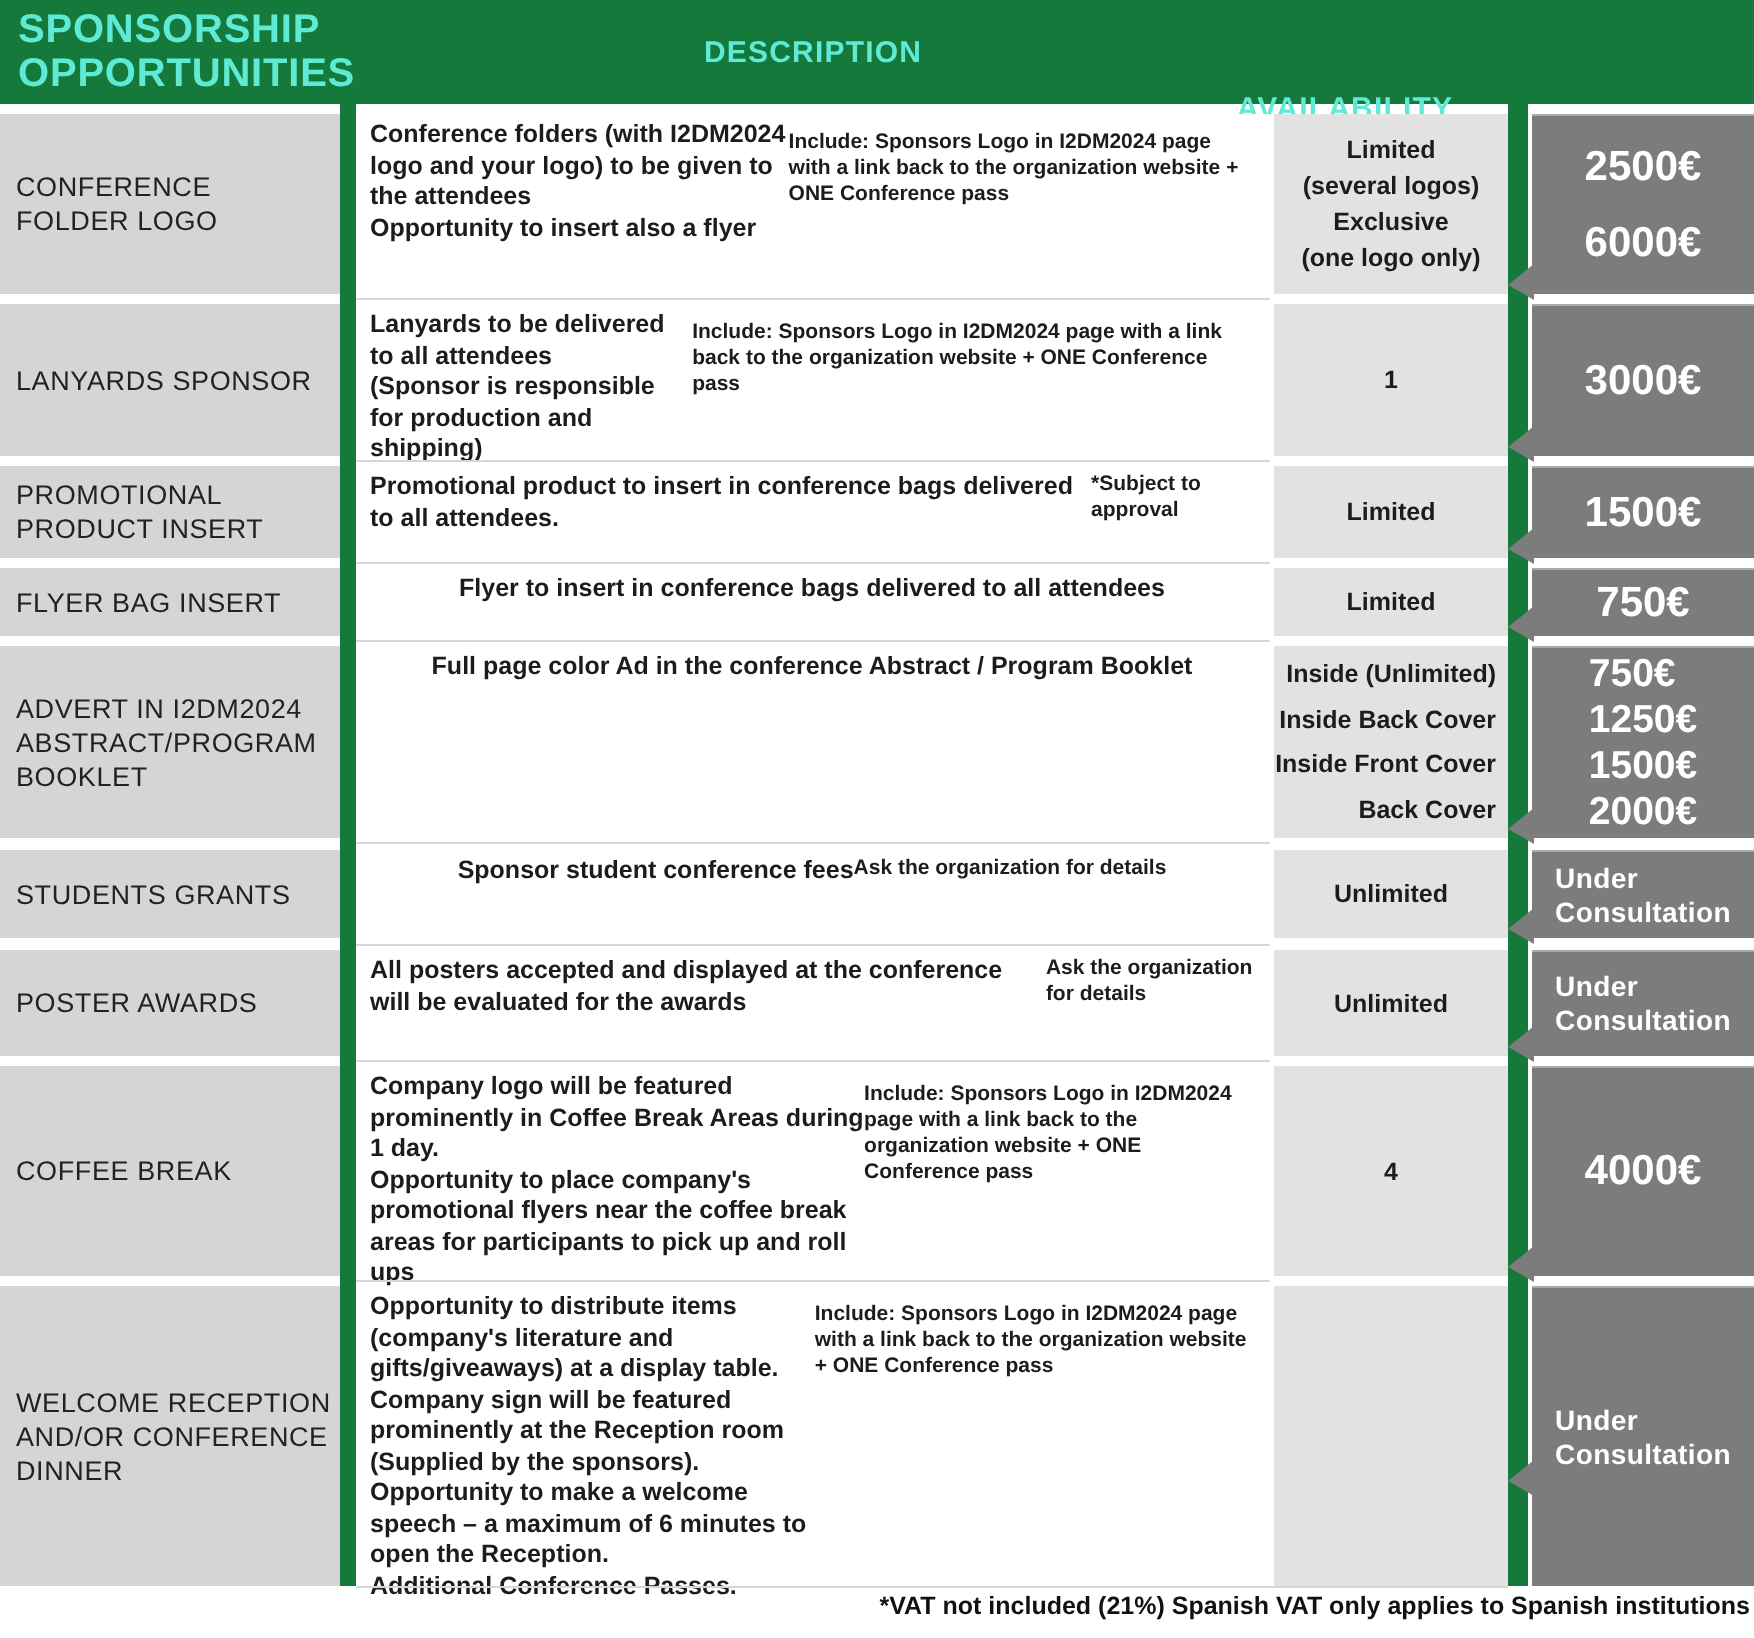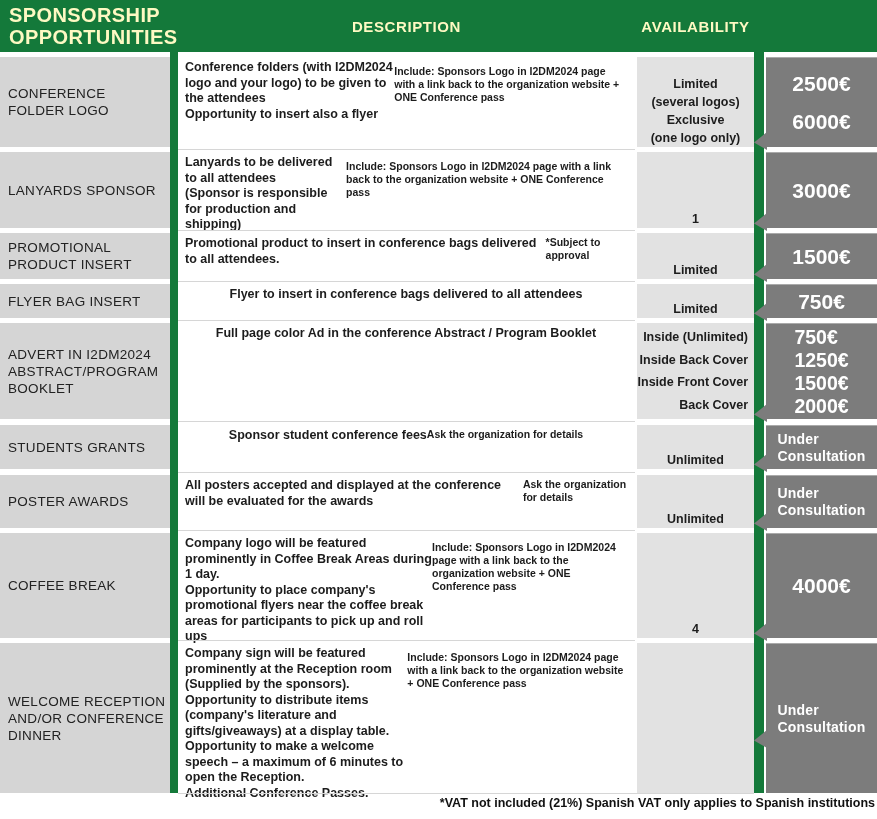--- a/index.html
+++ b/index.html
@@ -7,43 +7,43 @@
        font-family:"Liberation Sans", sans-serif;color:#1c1c1c;}
   .sheet{position:absolute;inset:0;background:#fff;}
 
   
   .stripe{position:absolute;top:0;height:793px;background:var(--header_green,#14793a);}
   .stripe.left{left:170px;width:8px;}
   .stripe.right{left:754px;width:10px;}
 
   
   .header{position:absolute;left:0;top:0;width:877px;height:52px;
-          background:var(--header_green,#14793a);color:#fef9c3;}
+          background:var(--header_green,#14793a);color:#5eead4;}
   .header .title{position:absolute;left:9px;top:4px;font-size:20px;font-weight:700;
                  line-height:22px;letter-spacing:.4px;}
   .hlabel{position:absolute;top:0;height:52px;display:flex;align-items:center;
           justify-content:center;font-size:15px;font-weight:700;letter-spacing:.6px;}
   .hlabel.desc{left:178px;width:457px;}
-  .hlabel.avail{left:637px;width:117px;}
+  .hlabel.avail{left:614px;width:117px;margin-top:28px;}
   .hlabel.price{left:764px;width:113px;margin-top:48px;}
 
   
   .row{position:absolute;left:0;width:877px;}
   .cell{position:absolute;top:0;height:100%;box-sizing:border-box;}
   .c-title{left:0;width:170px;background:var(--title_col_gray,#d5d5d5);
            display:flex;align-items:center;padding:2px 4px 2px 8px;
            font-size:13.5px;line-height:17px;font-weight:500;letter-spacing:.3px;color:#222;}
   .c-desc{left:178px;width:457px;background:#fff;display:flex;flex-direction:row;
           justify-content:center;padding:3px 8px 3px 7px;}
   .d-line{font-size:12.5px;line-height:15.5px;font-weight:700;}
   .d-note{margin-top:5px;}
   .n-line{font-size:10.5px;line-height:13px;font-weight:700;}
   .d-note:empty{display:none;margin:0;}
   .c-avail{left:637px;width:117px;background:var(--availability_gray,#e2e2e2);
-           display:flex;align-items:flex-end;justify-content:center;}
+           display:flex;align-items:center;justify-content:center;}
   .a-wrap{width:100%;display:flex;flex-direction:column;align-items:center;}
   .a-line{font-size:12.5px;line-height:18px;font-weight:700;text-align:center;}
   .a-wrap.a-spread{height:100%;justify-content:space-evenly;align-items:flex-end;
                    padding-right:6px;box-sizing:border-box;}
   .a-wrap.a-spread .a-line{line-height:16px;}
 
   .c-price{left:766px;width:111px;background:var(--price_gray,#7c7c7c);color:#fff;
            display:flex;align-items:center;justify-content:center;
            border-top:1px solid #aaaaaa;}
   .c-price::after{content:"";position:absolute;left:-12px;bottom:-3px;width:13px;height:18px;
@@ -263,22 +263,22 @@
       <div class="p-wrap">
           <div class="p-line">4000€</div>
         </div>
     </div>
   </div>
 
   <div class="row" style="top:643px;height:150px">
     <div class="cell c-title">WELCOME RECEPTION AND/OR CONFERENCE DINNER</div>
     <div class="cell c-desc">
       <div class="d-main">
+          <div class="d-line">Opportunity to distribute items (company's literature and gifts/giveaways) at a display table.</div>
           <div class="d-line">Company sign will be featured prominently at the Reception room (Supplied by the sponsors).</div>
-          <div class="d-line">Opportunity to distribute items (company's literature and gifts/giveaways) at a display table.</div>
           <div class="d-line">Opportunity to make a welcome speech – a maximum of 6 minutes to open the Reception.</div>
           <div class="d-line">Additional Conference Passes.</div>
         </div>
       <div class="d-note">
           <div class="n-line">Include: Sponsors Logo in I2DM2024 page with a link back to the organization website + ONE Conference pass</div>
         </div>
     </div>
     <div class="cell c-avail">
       <div class="a-wrap"></div>
     </div>

